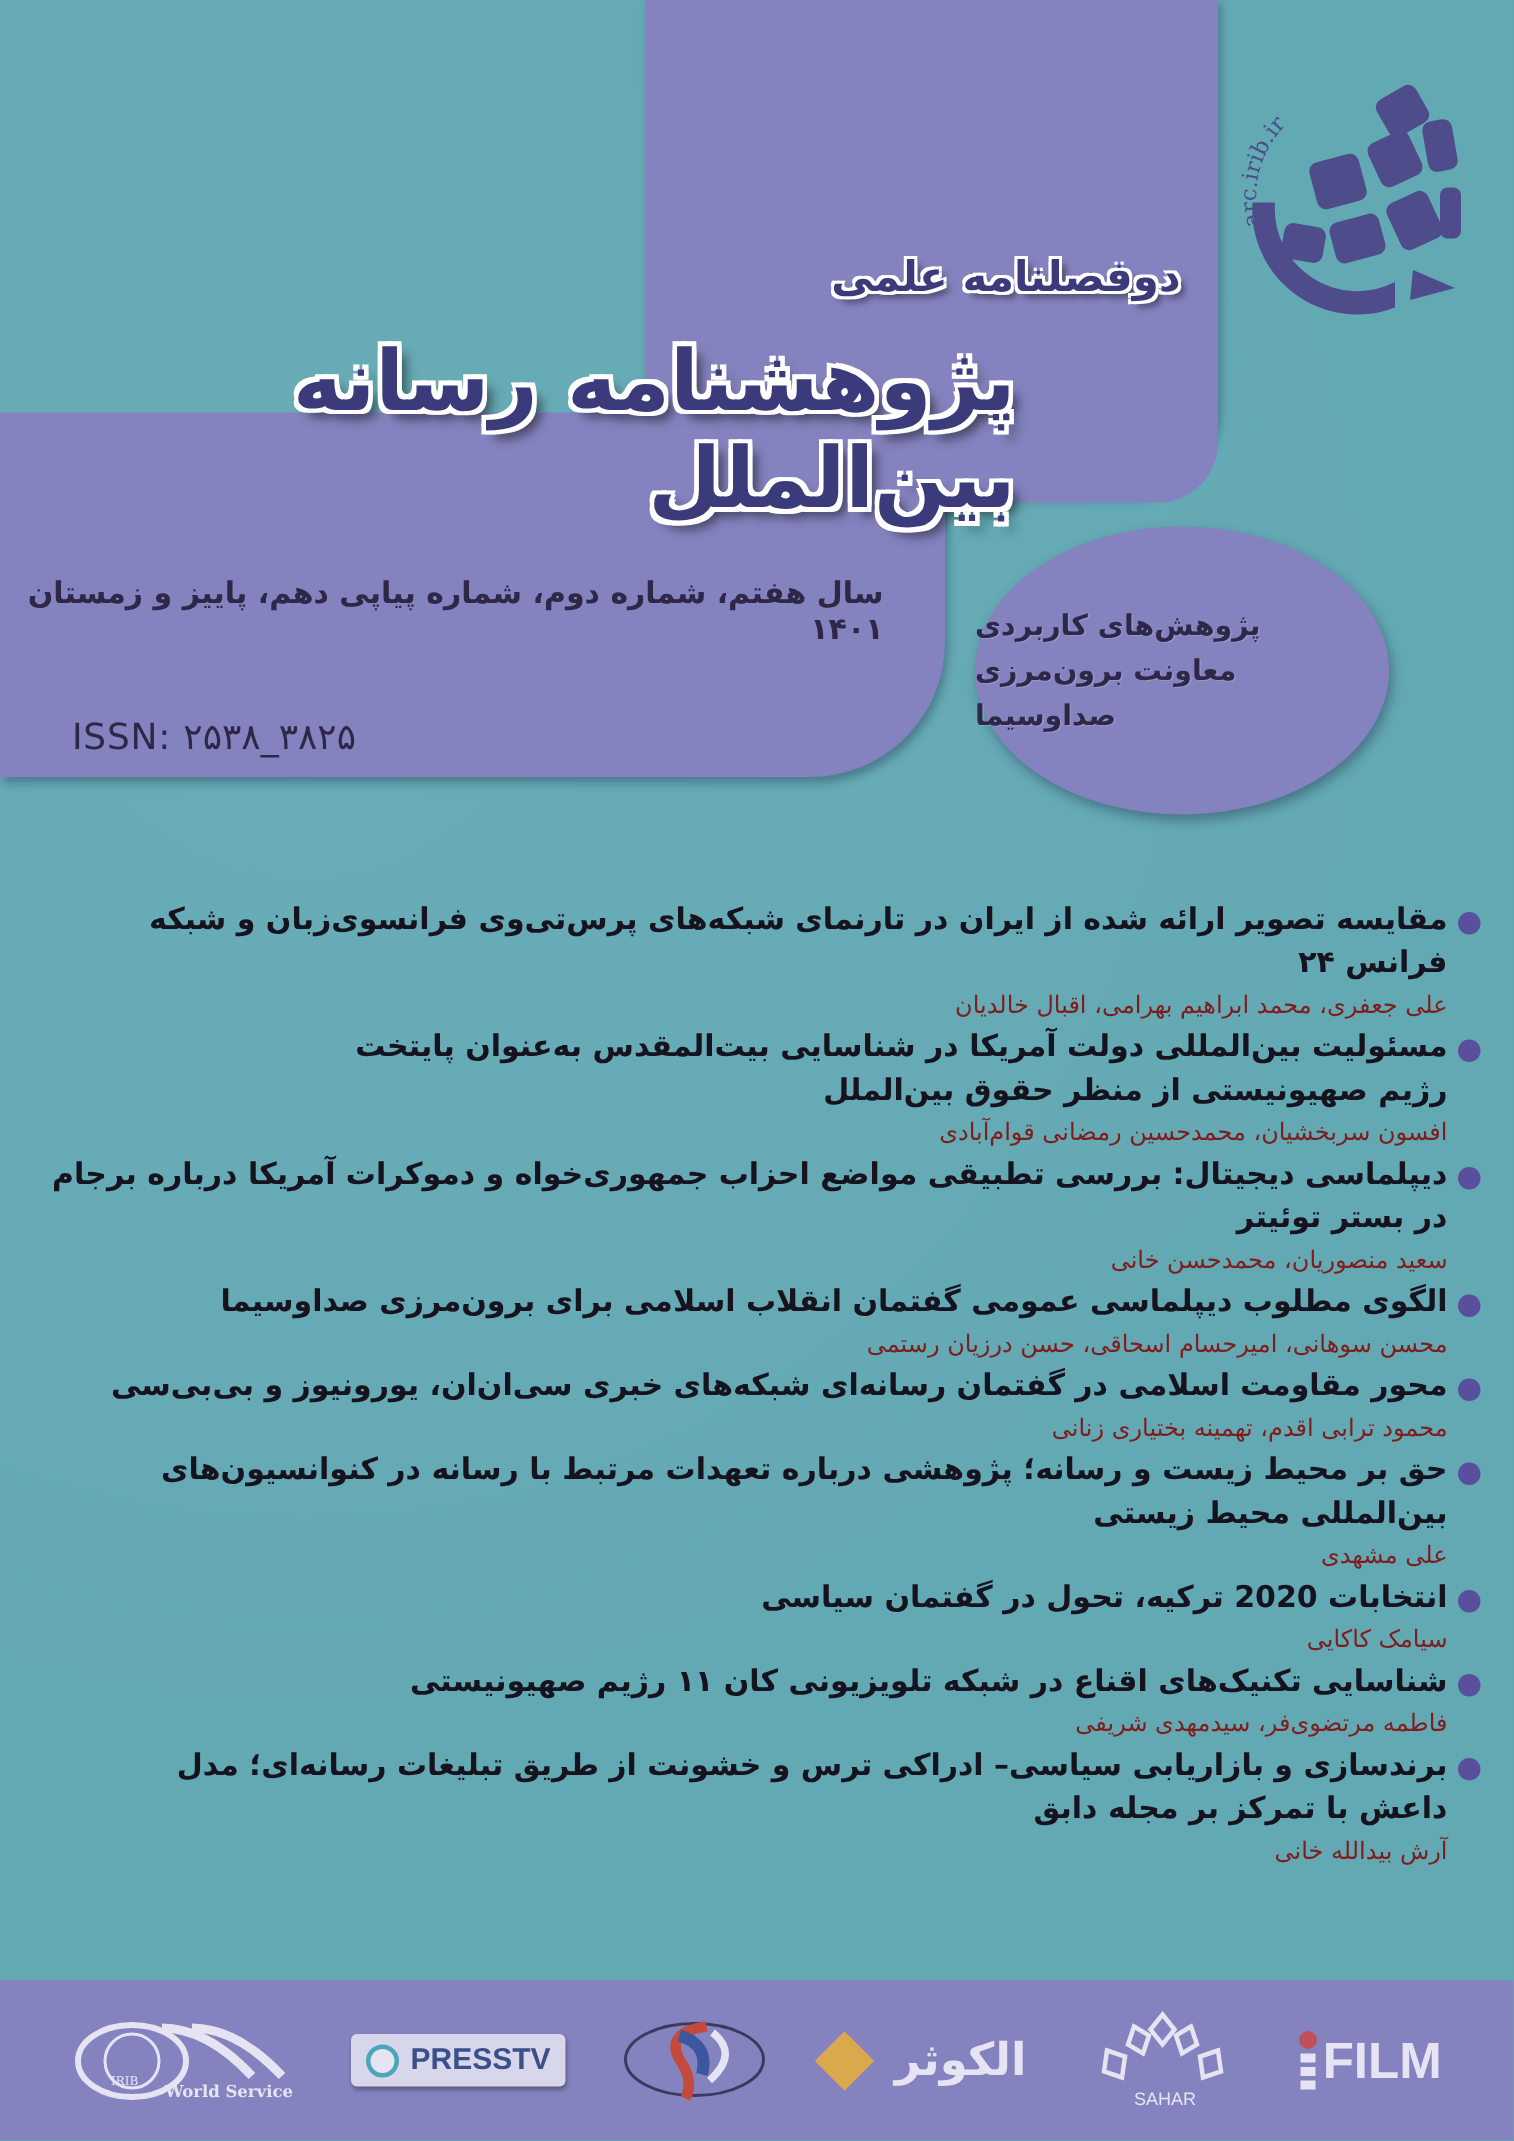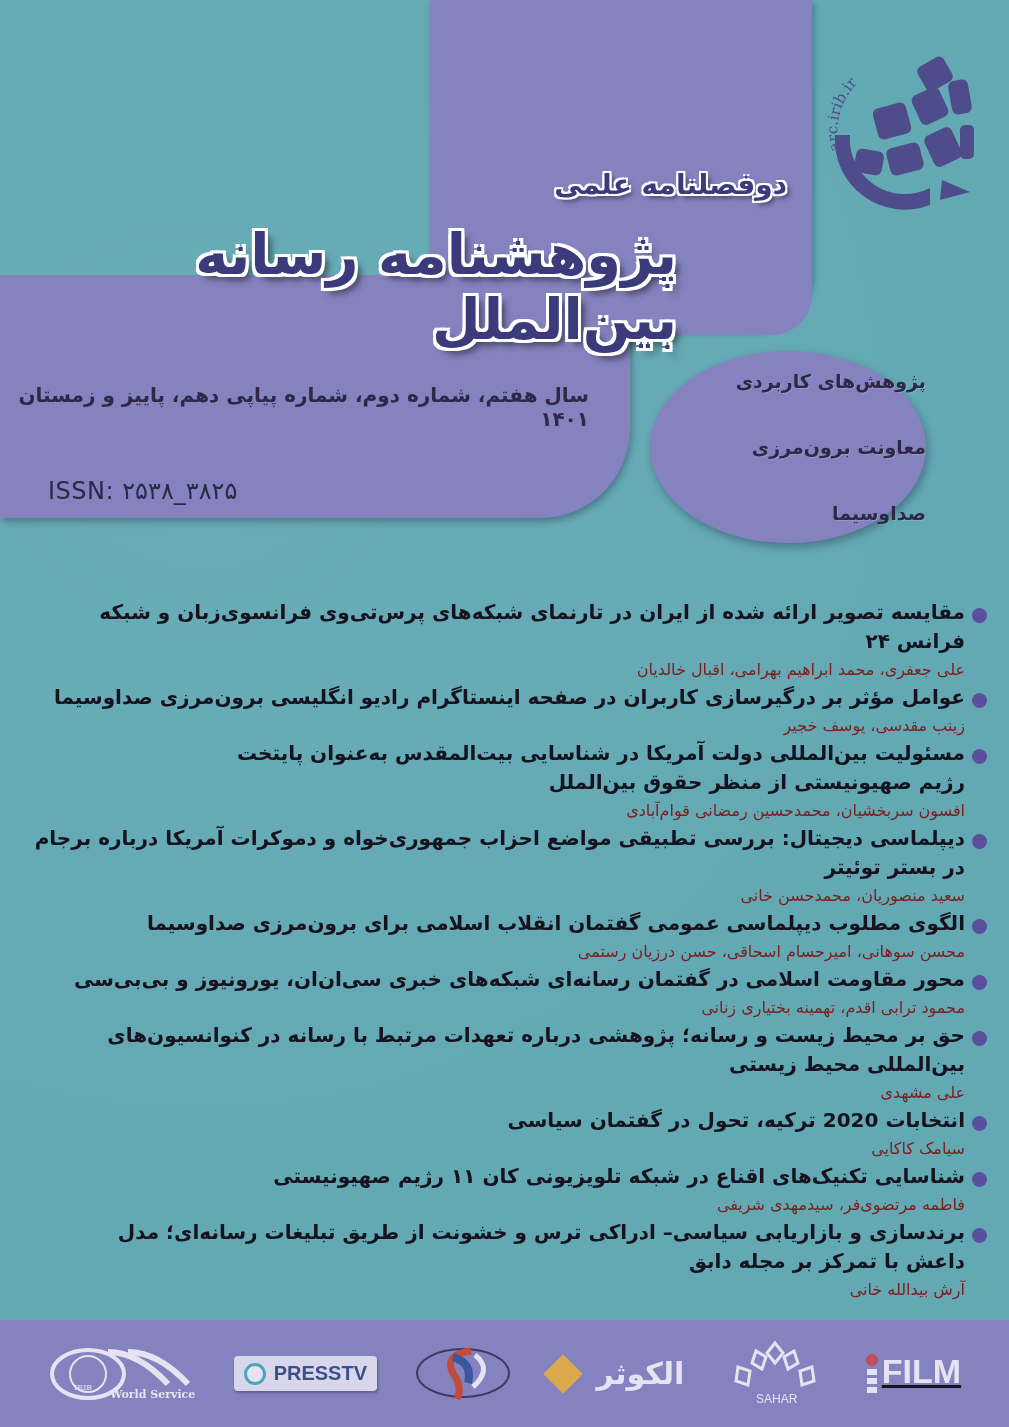--- a/index.html
+++ b/index.html
@@ -29,22 +29,22 @@
       box-shadow: 2px 4px 6px rgba(30,40,70,0.35);
     }
     .shape-band-top {
       left: 0; top: 275px; width: 812px; height: 60px;
       border-bottom-right-radius: 40px;
     }
     .ellipse {
       position: absolute; left: 650px; top: 351px; width: 276px; height: 192px;
       background: #8483bf; border-radius: 50%;
       box-shadow: 2px 4px 8px rgba(30,40,70,0.4);
-      display: flex; flex-direction: column; align-items: flex-start; justify-content: center;
-      direction: rtl; text-align: center; gap: 36px;
+      display: flex; flex-direction: column; align-items: flex-end; justify-content: center;
+      direction: rtl; text-align: center;
     }
     .ellipse span {
       font-family: "DejaVu Sans", sans-serif; font-weight: bold;
       font-size: 19px; line-height: 30px; color: #2e2747;
       text-shadow: 1px 1px 0 rgba(255,255,255,0.15);
     }
     
     .globe {
       position: absolute; left: 810px; top: 40px; width: 170px; height: 180px;
     }
@@ -95,21 +95,21 @@
     .logo { display: flex; align-items: center; justify-content: center; }
     .presstv-box {
       background: #d8d6ea; border-radius: 4px; padding: 6px 10px;
       display: flex; align-items: center; gap: 8px;
       box-shadow: 1px 2px 3px rgba(0,0,0,0.3);
     }
     .presstv-box .dot {
       width: 22px; height: 22px; border-radius: 50%; border: 3px solid #4aa6b8; background: #e6e4f2;
     }
     .presstv-box .t { font-family: "Liberation Sans", sans-serif; font-weight: bold; font-size: 20px; color: #3b4f8a; }
-    .efilm { display: flex; align-items: flex-start; gap: 4px; text-decoration: underline; }
+    .efilm { display: flex; align-items: center; gap: 4px; }
     .efilm .e { display: flex; flex-direction: column; align-items: center; gap: 3px; }
     .efilm .e .red { width: 12px; height: 12px; border-radius: 50%; background: #c0505a; }
     .efilm .e .bar { width: 10px; height: 6px; background: #e6e4f2; }
     .efilm .t { font-family: "Liberation Sans", sans-serif; font-weight: bold; font-size: 34px; color: #e6e4f2; line-height: 34px; }
     .kowsar { display: flex; align-items: center; gap: 20px; direction: ltr; }
     .kowsar .diamond { width: 28px; height: 28px; background: #d9a94c; transform: rotate(45deg); }
     .kowsar .t { font-weight: bold; font-size: 30px; color: #e6e4f2; direction: rtl; }
   </style>
 </head>
 <body>
@@ -155,25 +155,20 @@
 </div>
 
 <div class="articles">
   <div class="article">
     <span class="bullet"></span>
     <div class="a-title">مقایسه تصویر ارائه شده از ایران در تارنمای شبکه‌های پرس‌تی‌وی فرانسوی‌زبان و شبکه فرانس ۲۴</div>
     <div class="a-authors">علی جعفری، محمد ابراهیم بهرامی، اقبال خالدیان</div>
   </div>
   <div class="article">
     <span class="bullet"></span>
-    <div class="a-title">عوامل مؤثر بر درگیرسازی کاربران در صفحه اینستاگرام رادیو انگلیسی برون‌مرزی صداوسیما</div>
-    <div class="a-authors">زینب مقدسی، یوسف خجیر</div>
-  </div>
-  <div class="article">
-    <span class="bullet"></span>
     <div class="a-title" style="max-width:760px">مسئولیت بین‌المللی دولت آمریکا در شناسایی بیت‌المقدس به‌عنوان پایتخت رژیم صهیونیستی از منظر حقوق بین‌الملل</div>
     <div class="a-authors">افسون سربخشیان، محمدحسین رمضانی قوام‌آبادی</div>
   </div>
   <div class="article">
     <span class="bullet"></span>
     <div class="a-title">دیپلماسی دیجیتال: بررسی تطبیقی مواضع احزاب جمهوری‌خواه و دموکرات آمریکا درباره برجام در بستر توئیتر</div>
     <div class="a-authors">سعید منصوریان، محمدحسن خانی</div>
   </div>
   <div class="article">
     <span class="bullet"></span>

